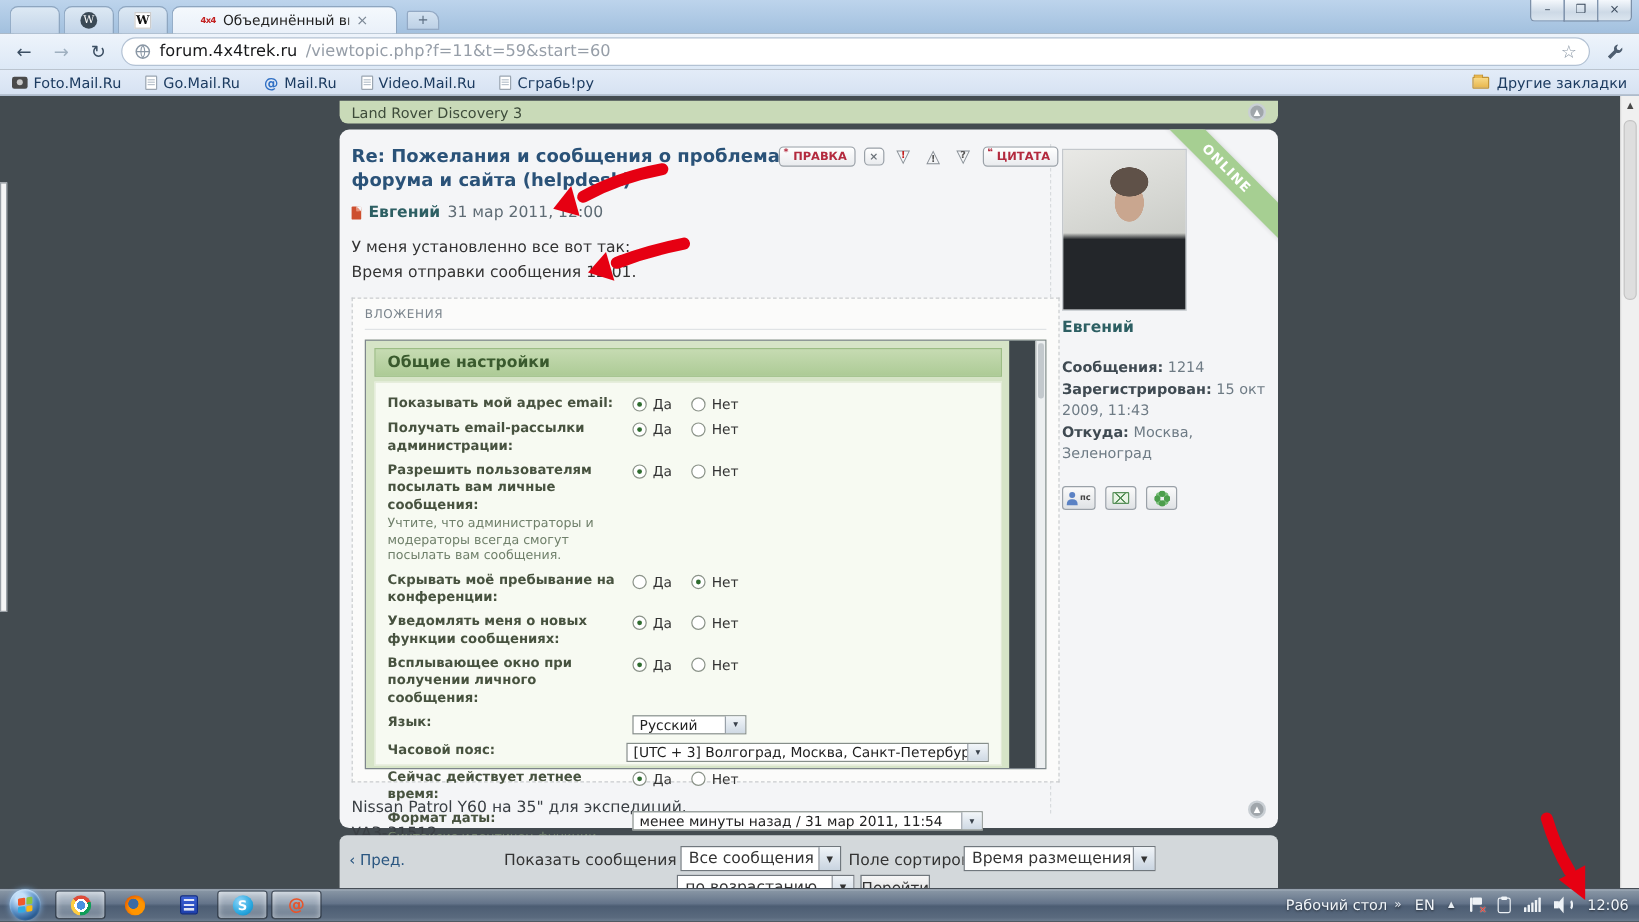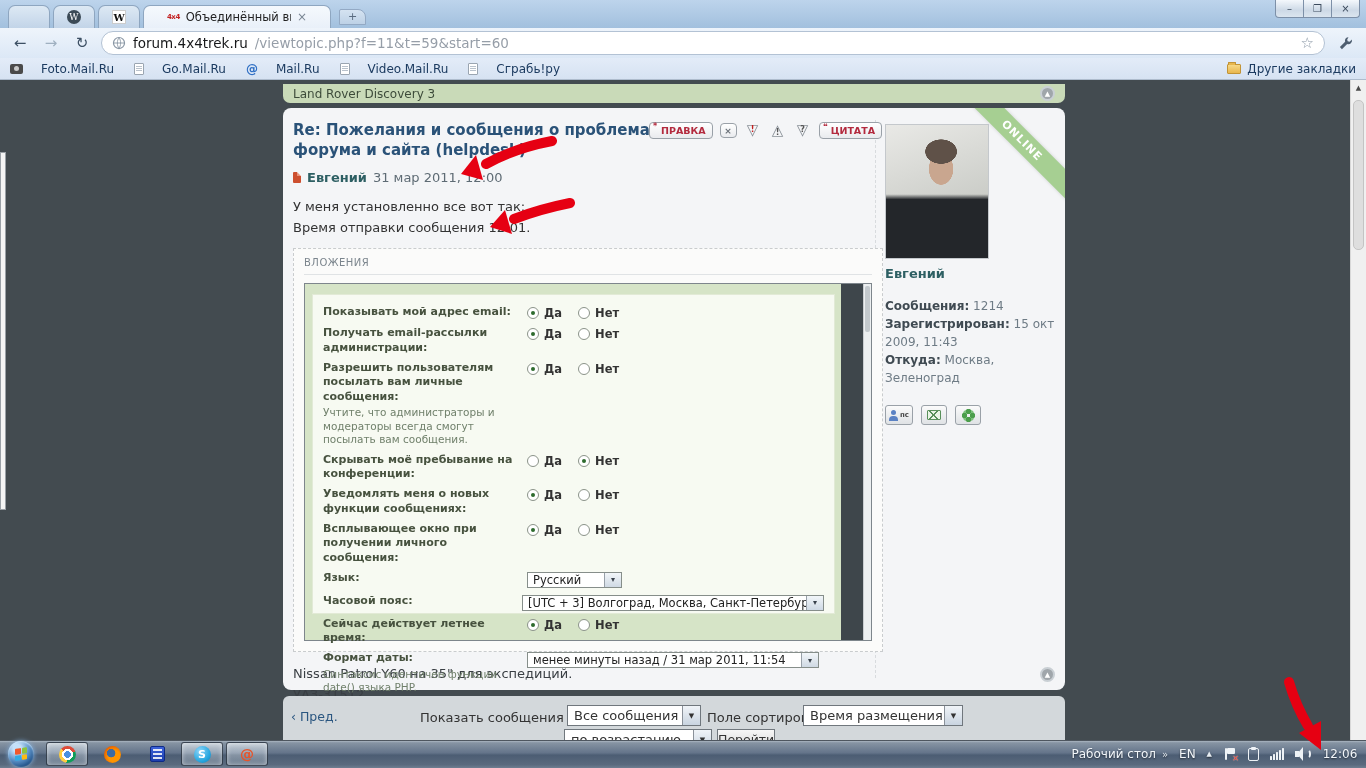--- a/index.html
+++ b/index.html
@@ -43,21 +43,21 @@
             font-size:15px; color:#3c4f63; }
   .navbtn.disabled { color:#9fb0c0; }
   .addressbar { flex:1; height:24px; background:#fff; border:1px solid #b3c2d4; border-radius:13px;
                 display:flex; align-items:center; padding:0 10px; gap:7px; font-size:13.5px; }
   .url-host { color:#17181a; } .url-path { color:#969ea8; flex:1; white-space:nowrap; overflow:hidden; }
   .star-icon { color:#8a97a5; font-size:15px; }
   .wrench-btn { width:26px; height:22px; display:flex; align-items:center; justify-content:center; }
 
   .bookmarksbar { height:22px; background:linear-gradient(#e3ecf8,#d6e2f2); border-bottom:1px solid #aebccd;
                   display:flex; align-items:center; padding:0 10px; gap:20px; font-size:12px; color:#1c3b60; }
-  .bm { display:flex; align-items:center; gap:18px; }
+  .bm { display:flex; align-items:center; gap:5px; }
   .ic-camera { width:13px; height:10px; background:#4a4a4a; border-radius:2px; position:relative; }
   .ic-camera::after { content:""; position:absolute; left:4px; top:2px; width:5px; height:5px;
                       border-radius:50%; background:#c9c9c9; }
   .ic-page { width:10px; height:12px; background:#fff; border:1px solid #9aa5b1; border-radius:1px; position:relative; }
   .ic-page::after { content:""; position:absolute; left:1px; top:2px; width:6px; height:1px;
                     background:#b9c2cc; box-shadow:0 2px 0 #b9c2cc,0 4px 0 #b9c2cc; }
   .ic-at { color:#2f6fc4; font-weight:bold; font-size:12px; }
   .other-bm { margin-left:auto; display:flex; align-items:center; gap:6px; }
   .ic-folder { width:14px; height:10px; background:linear-gradient(#f7d886,#e8b74e); border:1px solid #c29437;
                border-radius:1px; position:relative; }
@@ -114,21 +114,21 @@
   .embed-frame { position:relative; border:1px solid #7e868c; height:358px; background:#d6e4c7; }
   .embed-inner { position:absolute; left:7px; top:6px; right:36px; bottom:6px; }
   .embed-header { height:24px; background:linear-gradient(#c6dbb2,#adcb96); border:1px solid #9cbd85;
                   color:#3a5a2e; font-size:13px; font-weight:bold; display:flex; align-items:center; padding-left:10px; }
   .embed-form { margin-top:4px; background:#f7faf2; border:1px solid #e2ead6; padding:7px 10px; height:320px; }
   .set-row { display:flex; padding:3px 0; }
   .set-label { width:192px; font-size:11px; color:#47523f; line-height:1.3; }
   .set-label b { font-weight:bold; }
   .set-note { font-size:10.5px; color:#70806b; margin-top:2px; font-weight:normal; }
   .set-ctl { margin-left:12px; display:flex; align-items:flex-start; gap:16px; padding-top:1px; }
-  .radio-opt { display:flex; align-items:center; gap:5px; font-size:11.5px; color:#333;font-weight:bold; }
+  .radio-opt { display:flex; align-items:center; gap:5px; font-size:11.5px; color:#333; }
   .rb { width:12px; height:12px; border-radius:50%; border:1px solid #8b9389; background:#fff; position:relative; }
   .rb.sel::after { content:""; position:absolute; inset:3px; border-radius:50%; background:#2e6b2e; }
   .xp-select { height:16px; border:1px solid #868e8a; background:#fff; display:flex; align-items:center;
                font-size:11.5px; color:#222; }
   .xp-sel-text { flex:1; padding:0 5px; white-space:nowrap; overflow:hidden; }
   .xp-sel-btn { width:17px; align-self:stretch; background:linear-gradient(#f2f6f9,#cfd9e4);
                 border-left:1px solid #98a0a8; display:flex; align-items:center; justify-content:center;
                 font-size:8px; color:#39414b; }
   .embed-dark { position:absolute; top:0; bottom:0; right:8px; width:22px; background:#3e464b; }
   .embed-scrolltrack { position:absolute; top:0; bottom:0; right:0; width:8px; background:#eceff0; border-left:1px solid #c9cdd0; }
@@ -371,20 +371,21 @@
           <div class="post-body">
             <div>У меня установленно все вот так:</div>
             <div>Время отправки сообщения 12-01.</div>
           </div>
 
           <div class="attachbox">
             <div class="attach-label">ВЛОЖЕНИЯ</div>
             <hr class="attach-hr">
             <div class="embed-frame">
               <div class="embed-inner">
+                <div class="embed-header">Общие настройки</div>
                 <div class="embed-form">
                     <div class="set-row">
                       <div class="set-label"><b>Показывать мой адрес email:</b></div>
                       <div class="set-ctl">
                         <span class="radio-opt">
                           <span class="rb sel"></span>
                           <span>Да</span>
                         </span>
                         <span class="radio-opt">
                           <span class="rb"></span>

